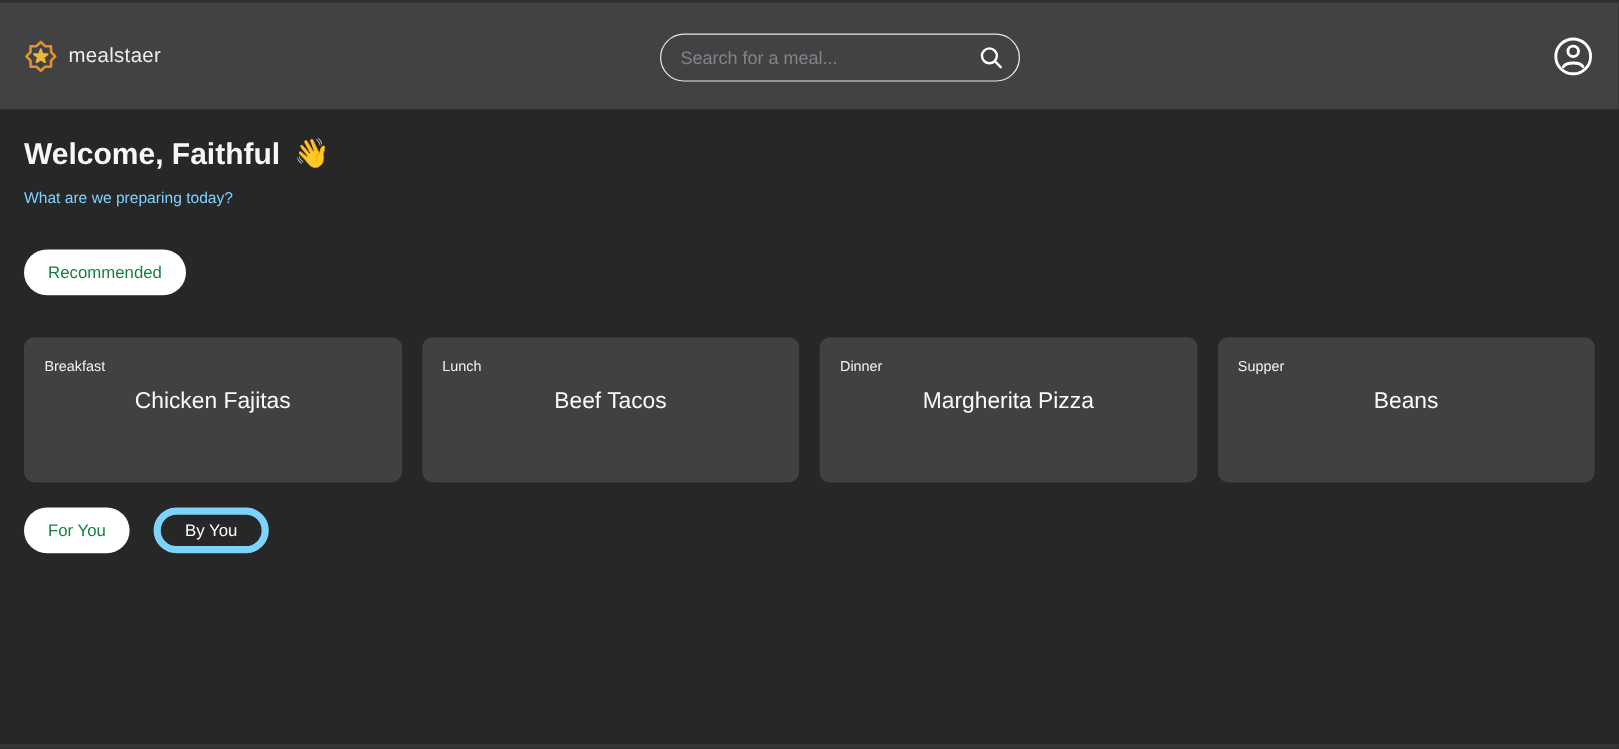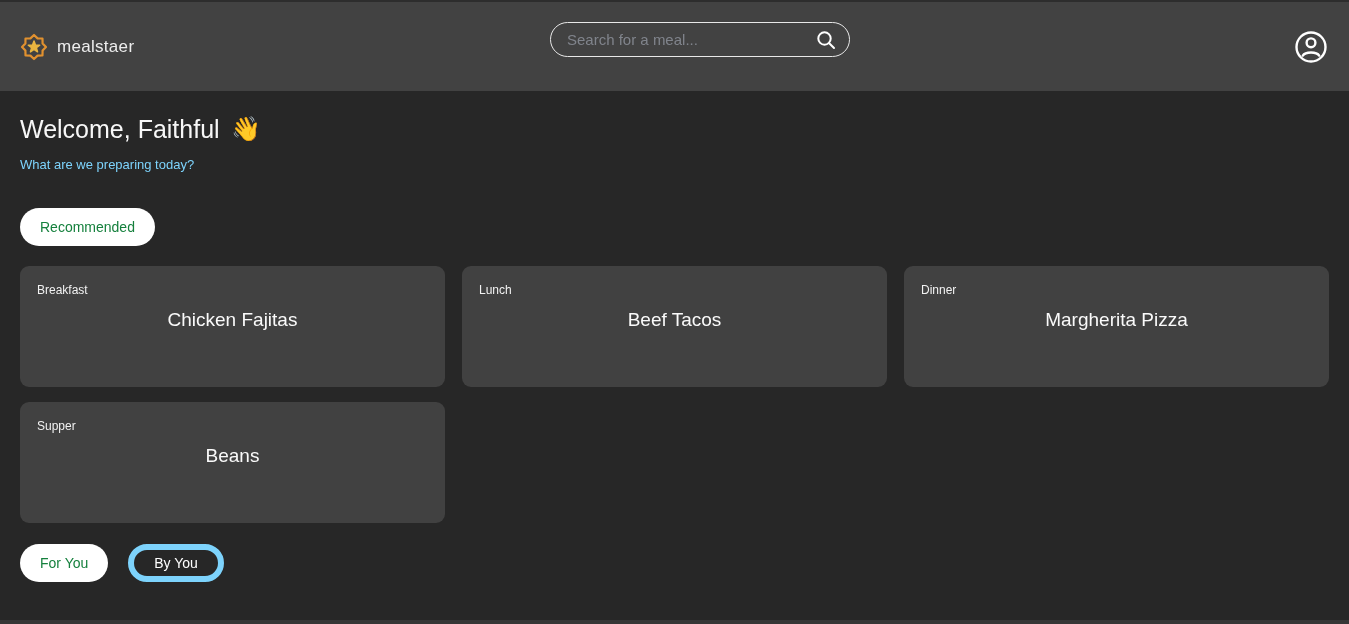--- a/index.html
+++ b/index.html
@@ -33,23 +33,23 @@
     cursor: pointer;
   }
   .brand-name {
     color: #ededed;
     font-size: 17px;
     letter-spacing: .3px;
   }
   .search-wrap {
     position: absolute;
     left: 550px;
-    top: 20px;
+    top: 26px;
     width: 300px;
-    height: 35px;
+    height: 40px;
     border: 1.5px solid #e8e8e8;
     border-radius: 20px;
     display: flex;
     align-items: center;
     padding: 0 12px 0 16px;
   }
   .search-input {
     flex: 1;
     background: transparent;
     border: none;
@@ -79,21 +79,21 @@
     padding: 0;
     display: flex;
   }
 
   
   .main { padding: 0 20px; }
   .welcome-title {
     margin-top: 22px;
     color: #f7f7f7;
     font-size: 25px;
-    font-weight: normal;
+    font-weight: bold;
     line-height: 32px;
     display: flex;
     align-items: center;
     gap: 12px;
   }
   .wave { font-size: 24px; }
   .subtitle {
     margin-top: 10px;
     color: #7dd3fc;
     font-size: 13px;
@@ -109,23 +109,23 @@
     font-size: 14px;
     font-family: "Liberation Sans", "DejaVu Sans", sans-serif;
     cursor: pointer;
     border: none;
   }
   .pill-solid { background: #ffffff; color: #15803d; }
   .pill-outline { background: transparent; color: #ffffff; border: 6px solid #7dd3fc; }
   .recommended-row { margin-top: 33px; }
 
   .cards-grid {
-    margin-top: 20px;
+    margin-top: 35px;
     display: grid;
-    grid-template-columns: 1fr 1fr 1fr;
+    grid-template-columns: 1fr 1fr 1fr 1fr;
     column-gap: 17px;
     row-gap: 15px;
   }
   .meal-card {
     position: relative;
     height: 121px;
     background: #414141;
     border-radius: 9px;
     cursor: pointer;
   }

